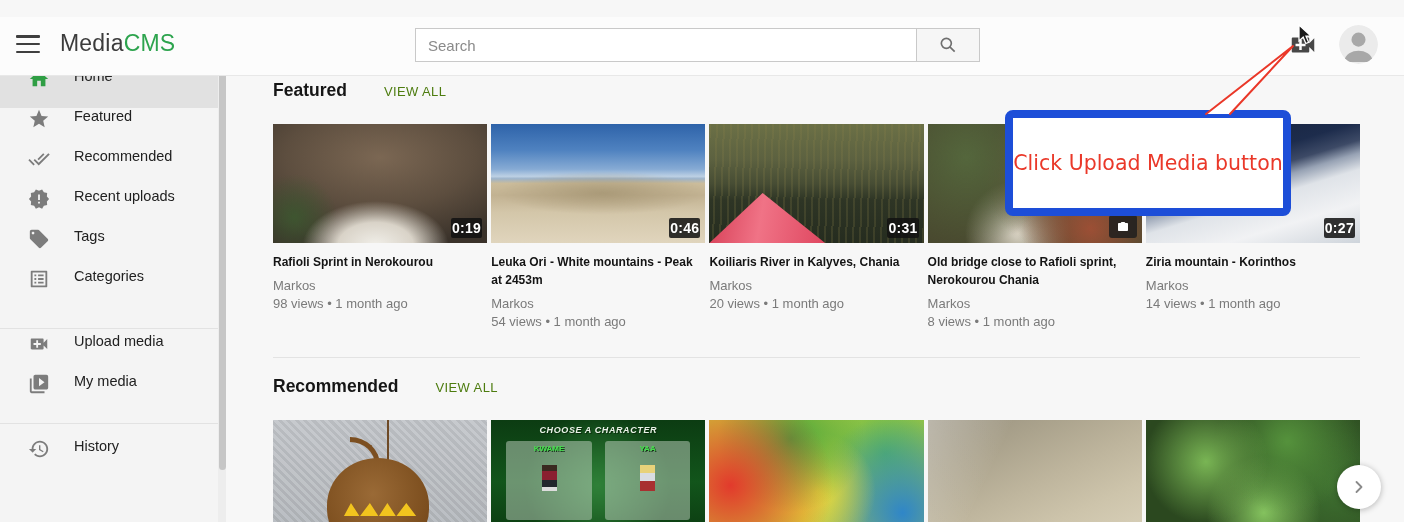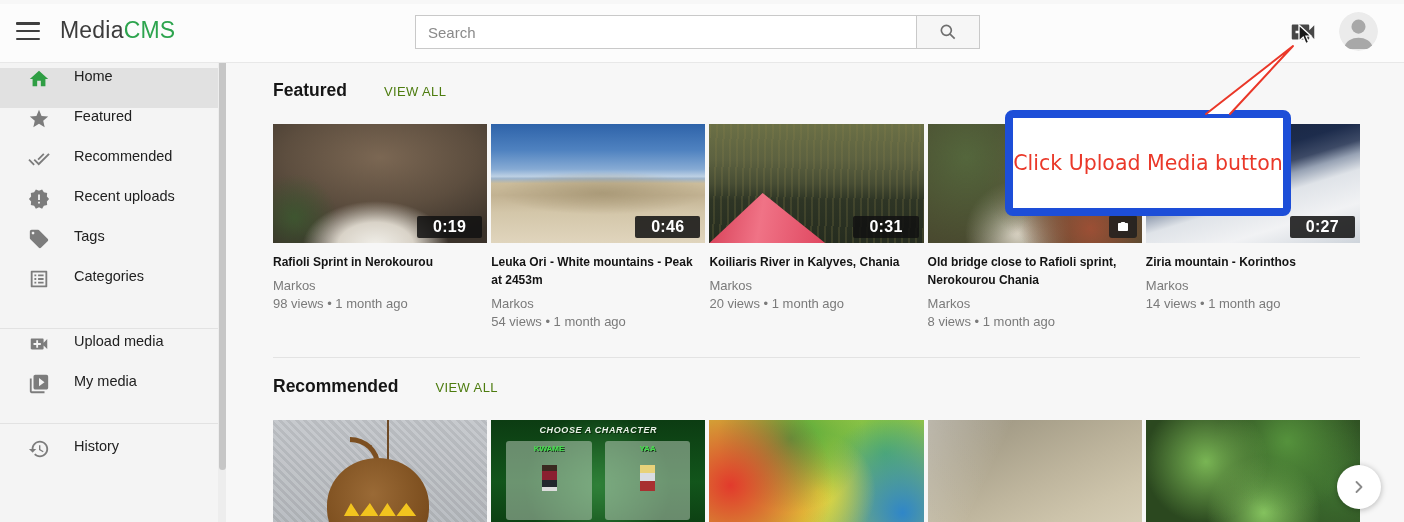--- a/index.html
+++ b/index.html
@@ -1,20 +1,20 @@
 <!DOCTYPE html>
 <html><head>
 <meta charset="utf-8">
 <style>
   * { margin:0; padding:0; box-sizing:border-box; }
   body { font-family:"Liberation Sans", sans-serif; background:#f7f7f7; }
   .screen { position:relative; width:1404px; height:522px; background:#f7f7f7; overflow:hidden; }
 
   
-  .header { position:absolute; top:4px; left:0; right:0; height:59px; background:#fcfcfc;
+  .header { position:absolute; top:17px; left:0; right:0; height:59px; background:#fcfcfc;
             border-bottom:1px solid #e8e8e8; z-index:30; }
   .hamburger { position:absolute; left:16px; top:18px; width:24px; height:20px; cursor:pointer; }
   .hamburger span { display:block; height:2.6px; background:#3f3f3f; margin-bottom:5.2px; border-radius:1px; }
   .logo { position:absolute; left:60px; top:13px; font-size:23px; letter-spacing:.2px; cursor:pointer; }
   .logo .lm { color:#3c3c3c; }
   .logo .lc { color:#2da44e; }
   .search-wrap { position:absolute; left:415px; top:11px; display:flex; height:34px; }
   .search-input { width:502px; height:34px; border:1px solid #c9c9c9; background:#fff; padding:0 12px;
                   font-size:15px; color:#333; outline:none; font-family:"Liberation Sans", sans-serif; }
   .search-input::placeholder { color:#8a8a8a; }
@@ -50,21 +50,21 @@
   .section-title { font-size:17.5px; font-weight:700; color:#161616; }
   .view-all { margin-left:37px; font-size:13px; font-weight:400; color:#4d7c0f; letter-spacing:.4px; cursor:pointer; }
   .cards { display:flex; gap:4px; margin-top:23px; }
   .card { flex:1; min-width:0; }
   .thumb { height:119px; position:relative; overflow:hidden; background:#999; cursor:pointer; }
   .v-title { margin-top:10px; font-size:12px; font-weight:700; line-height:18px; color:#141414; cursor:pointer; }
   .v-author { margin-top:7px; font-size:13px; color:#7a7a7a; }
   .v-meta { margin-top:3px; font-size:13px; color:#7a7a7a; }
   .section-divider { height:1px; background:#e3e3e3; margin-top:28px; }
   .duration { position:absolute; right:5px; bottom:5px; background:rgba(17,17,17,.86); color:#fff;
-              font-size:16px; font-weight:700; padding:2px 16px; border-radius:2px; letter-spacing:.3px; }
+              font-size:14px; font-weight:700; padding:2px 1px; border-radius:2px; letter-spacing:.3px; }
   .camera-badge { position:absolute; right:5px; bottom:5px; background:rgba(30,30,30,.85); border-radius:3px;
                   width:28px; height:23px; display:flex; align-items:center; justify-content:center; }
 
   
   [data-thumb="waterfall"] { background:
       radial-gradient(ellipse 55% 60% at 48% 102%, #f1efe9 0%, #d9d3c8 32%, rgba(217,211,200,0) 62%),
       radial-gradient(circle at 10% 78%, #3e5530 0%, rgba(62,85,48,0) 20%),
       radial-gradient(ellipse 92% 85% at 50% 28%, #7b6753 0%, #5d4e3f 48%, #3a322a 88%), #322b25; }
   [data-thumb="desert"] { background:
       radial-gradient(ellipse 70% 26% at 52% 58%, rgba(164,148,114,.8) 0%, rgba(164,148,114,0) 70%),

